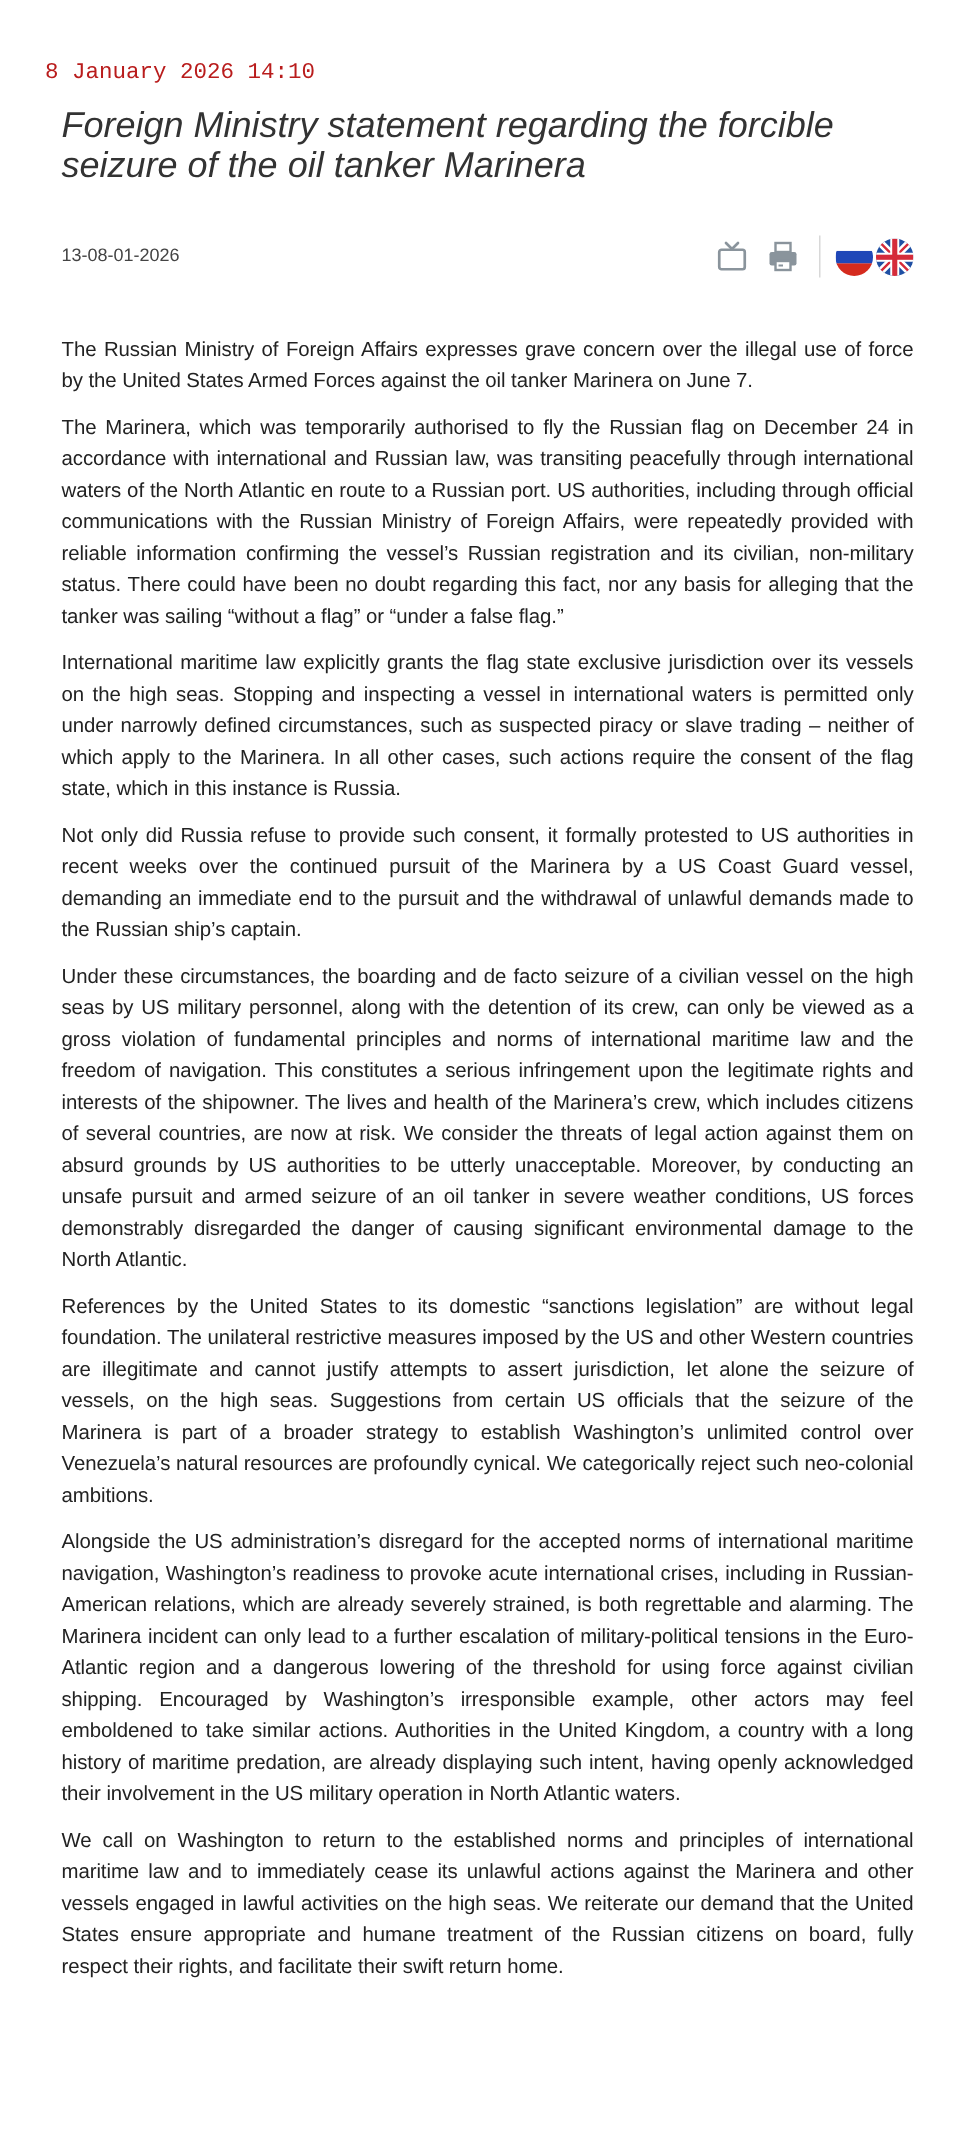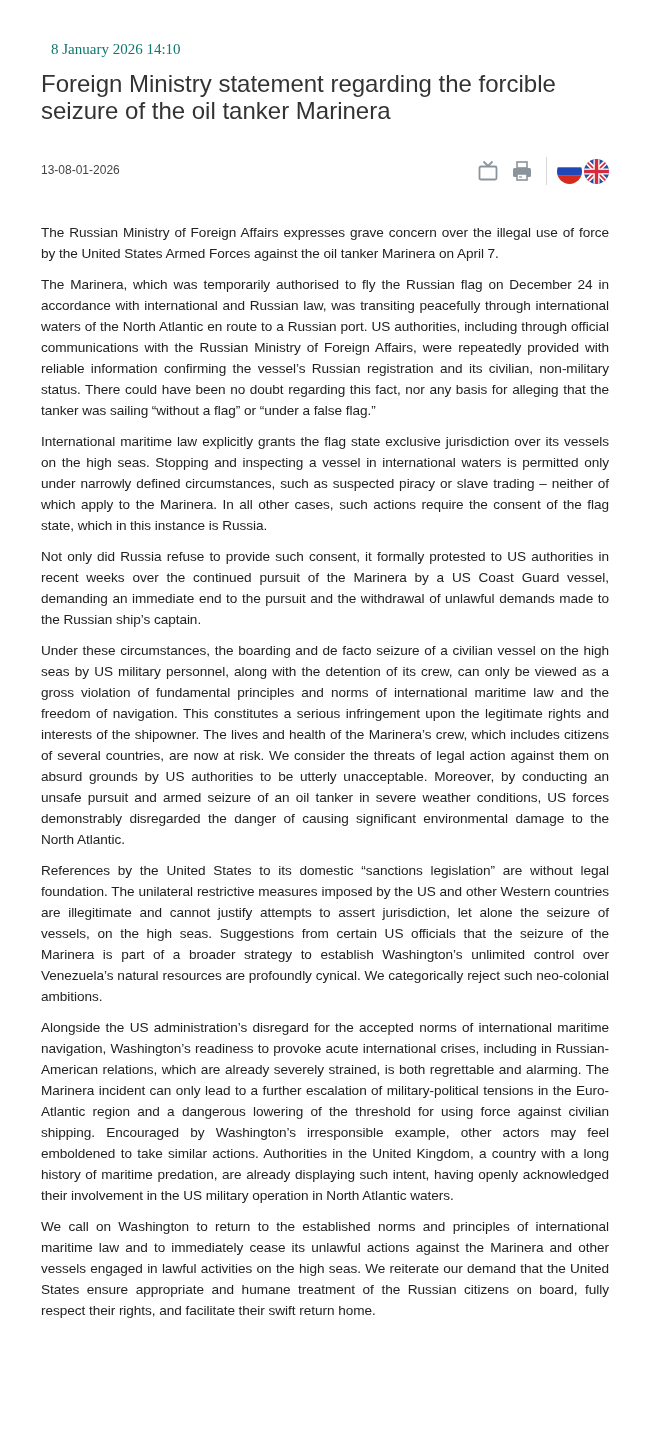--- a/index.html
+++ b/index.html
@@ -14,38 +14,39 @@
       font-family: "DejaVu Sans", "Liberation Sans", sans-serif;
       color: #222222;
     }
     .page {
       position: relative;
       padding: 0 41px 0 41px;
     }
     .date-top {
       position: absolute;
       top: 39px;
-      left: 51px;
-      font-family: Liberation Serif, serif;
+      left: 30px;
+      font-family: Liberation Mono, monospace;
       font-size: 15px;
-      color: #0f766e;
+      color: #b91c1c;
       letter-spacing: 0px;
       line-height: 20px;
     }
     .title {
       position: absolute;
       top: 70px;
       left: 41px;
       width: 560px;
       margin: 0;
       font-family: "Liberation Sans", sans-serif;
       font-weight: normal;
       font-size: 24px;
       line-height: 27px;
       color: #333333;
+      font-style: italic;
     }
     .meta-row {
       position: absolute;
       top: 154px;
       left: 41px;
       width: 568px;
       height: 34px;
     }
     .meta-date {
       position: absolute;
@@ -149,21 +150,21 @@
           <rect x="9.5" y="0" width="6" height="25" fill="#ffffff"></rect>
           <rect x="0" y="9.5" width="25" height="6" fill="#ffffff"></rect>
           <rect x="10.8" y="0" width="3.4" height="25" fill="#d52b3a"></rect>
           <rect x="0" y="10.8" width="25" height="3.4" fill="#d52b3a"></rect>
         </svg>
       </span>
     </div>
   </div>
 
   <div class="article">
-    <p>The Russian Ministry of Foreign Affairs expresses grave concern over the illegal use of force by the United States Armed Forces against the oil tanker Marinera on April 7.</p>
+    <p>The Russian Ministry of Foreign Affairs expresses grave concern over the illegal use of force by the United States Armed Forces against the oil tanker Marinera on June 7.</p>
     <p>The Marinera, which was temporarily authorised to fly the Russian flag on December 24 in accordance with international and Russian law, was transiting peacefully through international waters of the North Atlantic en route to a Russian port. US authorities, including through official communications with the Russian Ministry of Foreign Affairs, were repeatedly provided with reliable information confirming the vessel’s Russian registration and its civilian, non-military status. There could have been no doubt regarding this fact, nor any basis for alleging that the tanker was sailing “without a flag” or “under a false flag.”</p>
     <p>International maritime law explicitly grants the flag state exclusive jurisdiction over its vessels on the high seas. Stopping and inspecting a vessel in international waters is permitted only under narrowly defined circumstances, such as suspected piracy or slave trading – neither of which apply to the Marinera. In all other cases, such actions require the consent of the flag state, which in this instance is Russia.</p>
     <p>Not only did Russia refuse to provide such consent, it formally protested to US authorities in recent weeks over the continued pursuit of the Marinera by a US Coast Guard vessel, demanding an immediate end to the pursuit and the withdrawal of unlawful demands made to the Russian ship’s captain.</p>
     <p>Under these circumstances, the boarding and de facto seizure of a civilian vessel on the high seas by US military personnel, along with the detention of its crew, can only be viewed as a gross violation of fundamental principles and norms of international maritime law and the freedom of navigation. This constitutes a serious infringement upon the legitimate rights and interests of the shipowner. The lives and health of the Marinera’s crew, which includes citizens of several countries, are now at risk. We consider the threats of legal action against them on absurd grounds by US authorities to be utterly unacceptable. Moreover, by conducting an unsafe pursuit and armed seizure of an oil tanker in severe weather conditions, US forces demonstrably disregarded the danger of causing significant environmental damage to the North Atlantic.</p>
     <p>References by the United States to its domestic “sanctions legislation” are without legal foundation. The unilateral restrictive measures imposed by the US and other Western countries are illegitimate and cannot justify attempts to assert jurisdiction, let alone the seizure of vessels, on the high seas. Suggestions from certain US officials that the seizure of the Marinera is part of a broader strategy to establish Washington’s unlimited control over Venezuela’s natural resources are profoundly cynical. We categorically reject such neo-colonial ambitions.</p>
     <p>Alongside the US administration’s disregard for the accepted norms of international maritime navigation, Washington’s readiness to provoke acute international crises, including in Russian-American relations, which are already severely strained, is both regrettable and alarming. The Marinera incident can only lead to a further escalation of military-political tensions in the Euro-Atlantic region and a dangerous lowering of the threshold for using force against civilian shipping. Encouraged by Washington’s irresponsible example, other actors may feel emboldened to take similar actions. Authorities in the United Kingdom, a country with a long history of maritime predation, are already displaying such intent, having openly acknowledged their involvement in the US military operation in North Atlantic waters.</p>
     <p>We call on Washington to return to the established norms and principles of international maritime law and to immediately cease its unlawful actions against the Marinera and other vessels engaged in lawful activities on the high seas. We reiterate our demand that the United States ensure appropriate and humane treatment of the Russian citizens on board, fully respect their rights, and facilitate their swift return home.</p>
   </div>
 
 </div>

